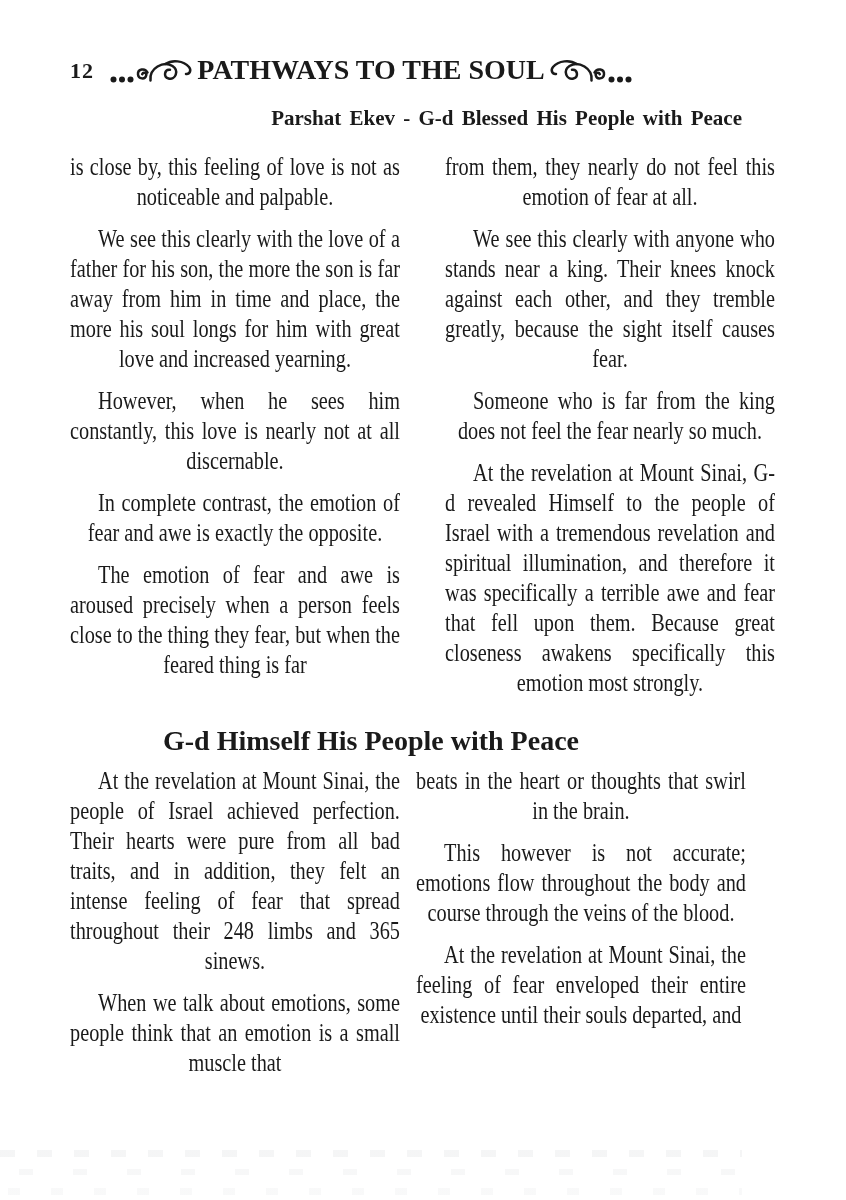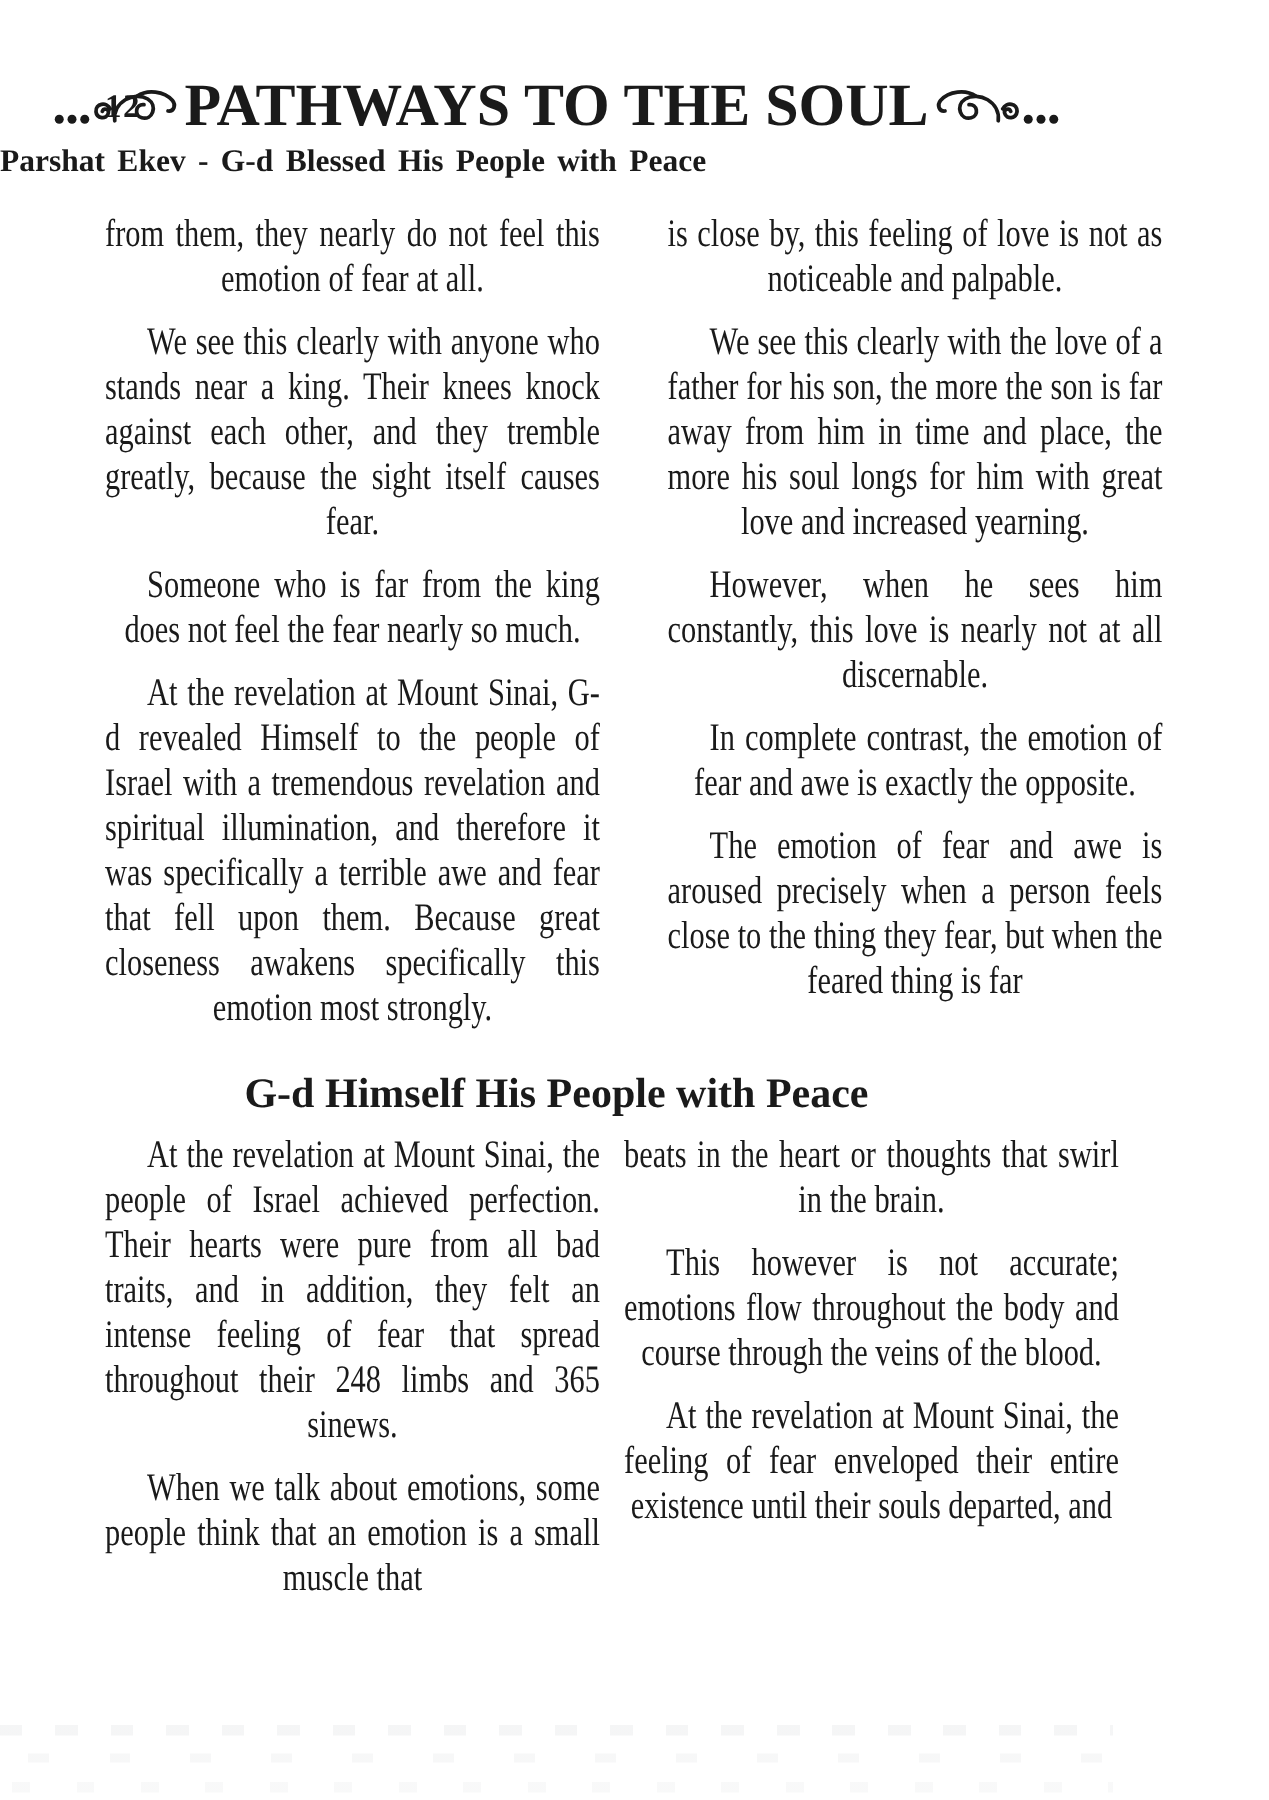--- a/index.html
+++ b/index.html
@@ -18,33 +18,33 @@
   .page-number {
     position: absolute; left: 70px; top: 58px;
     font-size: 22px; font-weight: 600; letter-spacing: 1px;
   }
   .title-row {
     display: flex; justify-content: center; align-items: center;
     gap: 2px; height: 44px;
   }
   .title-text {
     margin: 0;
-    font-size: 40px; font-weight: bold;
+    font-size: 28px; font-weight: bold;
     letter-spacing: 0px; white-space: nowrap;
     line-height: 44px;
   }
   .ornament { display: inline-block; }
   .ornament svg { display: block; margin-top: 8px; }
   .ornament.right svg { transform: scaleX(-1); }
   .subtitle {
-    text-align: left;
+    text-align: right;
     font-weight: bold;
     font-size: 21px;
     line-height: 24px;
-    margin-top: 3px;
+    margin-top: 14px;
     word-spacing: 3px;
   }
 
   
   .columns { display: flex; gap: 45px; padding: 0 70px; }
   .col { width: 330px; overflow: visible; }
   
   .col-inner {
     width: 423px;
     transform: scaleX(0.78);
@@ -123,33 +123,33 @@
       </span>
     </div>
     <div class="subtitle">Parshat Ekev - G-d Blessed His People with Peace</div>
   </header>
 
   <main>
 
     <section class="columns section1">
       <div class="col">
         <div class="col-inner">
-          <p class="para no-indent">from them, they nearly do not feel this emotion of fear at all.</p>
-          <p class="para">We see this clearly with anyone who stands near a king. Their knees knock against each other, and they tremble greatly, because the sight itself causes fear.</p>
-          <p class="para">Someone who is far from the king does not feel the fear nearly so much.</p>
-          <p class="para">At the revelation at Mount Sinai, G-d revealed Himself to the people of Israel with a tremendous revelation and spiritual illumination, and therefore it was specifically a terrible awe and fear that fell upon them. Because great closeness awakens specifically this emotion most strongly.</p>
-        </div>
-      </div>
-      <div class="col">
-        <div class="col-inner">
           <p class="para no-indent">is close by, this feeling of love is not as noticeable and palpable.</p>
           <p class="para">We see this clearly with the love of a father for his son, the more the son is far away from him in time and place, the more his soul longs for him with great love and increased yearning.</p>
           <p class="para">However, when he sees him constantly, this love is nearly not at all discernable.</p>
           <p class="para">In complete contrast, the emotion of fear and awe is exactly the opposite.</p>
           <p class="para">The emotion of fear and awe is aroused precisely when a person feels close to the thing they fear, but when the feared thing is far</p>
+        </div>
+      </div>
+      <div class="col">
+        <div class="col-inner">
+          <p class="para no-indent">from them, they nearly do not feel this emotion of fear at all.</p>
+          <p class="para">We see this clearly with anyone who stands near a king. Their knees knock against each other, and they tremble greatly, because the sight itself causes fear.</p>
+          <p class="para">Someone who is far from the king does not feel the fear nearly so much.</p>
+          <p class="para">At the revelation at Mount Sinai, G-d revealed Himself to the people of Israel with a tremendous revelation and spiritual illumination, and therefore it was specifically a terrible awe and fear that fell upon them. Because great closeness awakens specifically this emotion most strongly.</p>
         </div>
       </div>
     </section>
 
     <h2 class="section-heading">G-d Himself His People with Peace</h2>
 
     <section class="columns section2">
       <div class="col">
         <div class="col-inner">
           <p class="para">At the revelation at Mount Sinai, the people of Israel achieved perfection. Their hearts were pure from all bad traits, and in addition, they felt an intense feeling of fear that spread throughout their 248 limbs and 365 sinews.</p>

